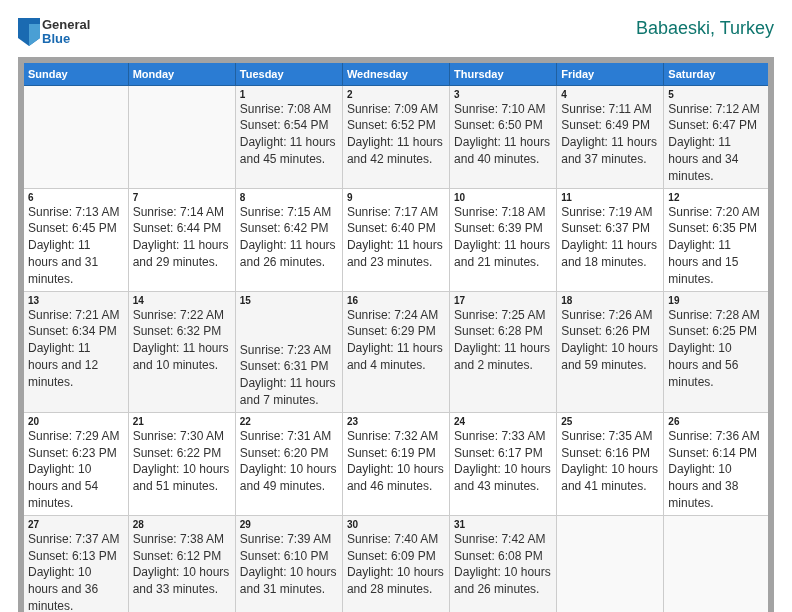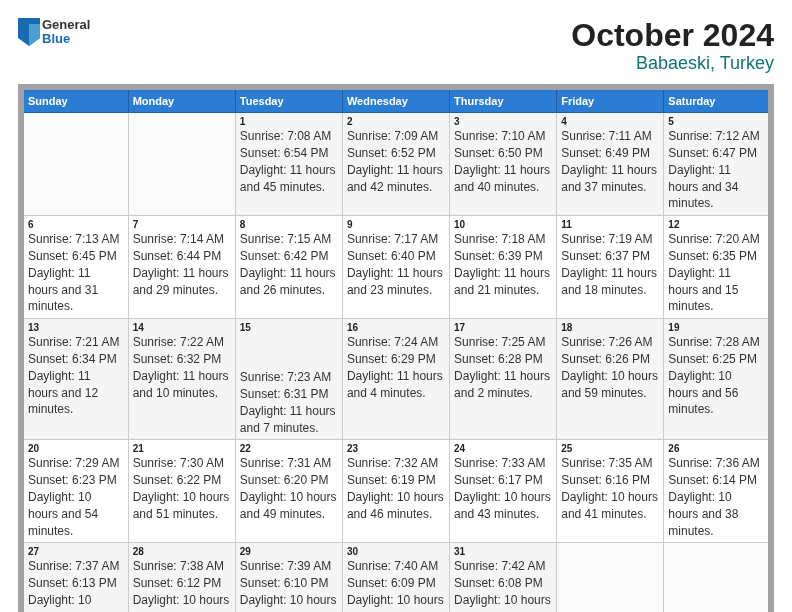--- a/index.html
+++ b/index.html
@@ -111,21 +111,20 @@
       <svg class="logo-icon" viewBox="0 0 22 28" xmlns="http://www.w3.org/2000/svg">
         <polygon points="0,0 22,0 22,20 11,28 0,20" fill="#1a6ab1"></polygon>
         <polygon points="11,6 22,6 22,20 11,28" fill="#4a9fd4"></polygon>
       </svg>
       <div class="logo-text">
         <span class="logo-general">General</span>
         <span class="logo-blue">Blue</span>
       </div>
     </div>
     <div class="title-block">
-      <div class="title-month">October 2024</div>
       <div class="title-location">Babaeski, Turkey</div>
     </div>
   </div>
 
   <table class="calendar">
     <thead>
       <tr>
       <th>Sunday</th>
           <th>Monday</th>
           <th>Tuesday</th>

